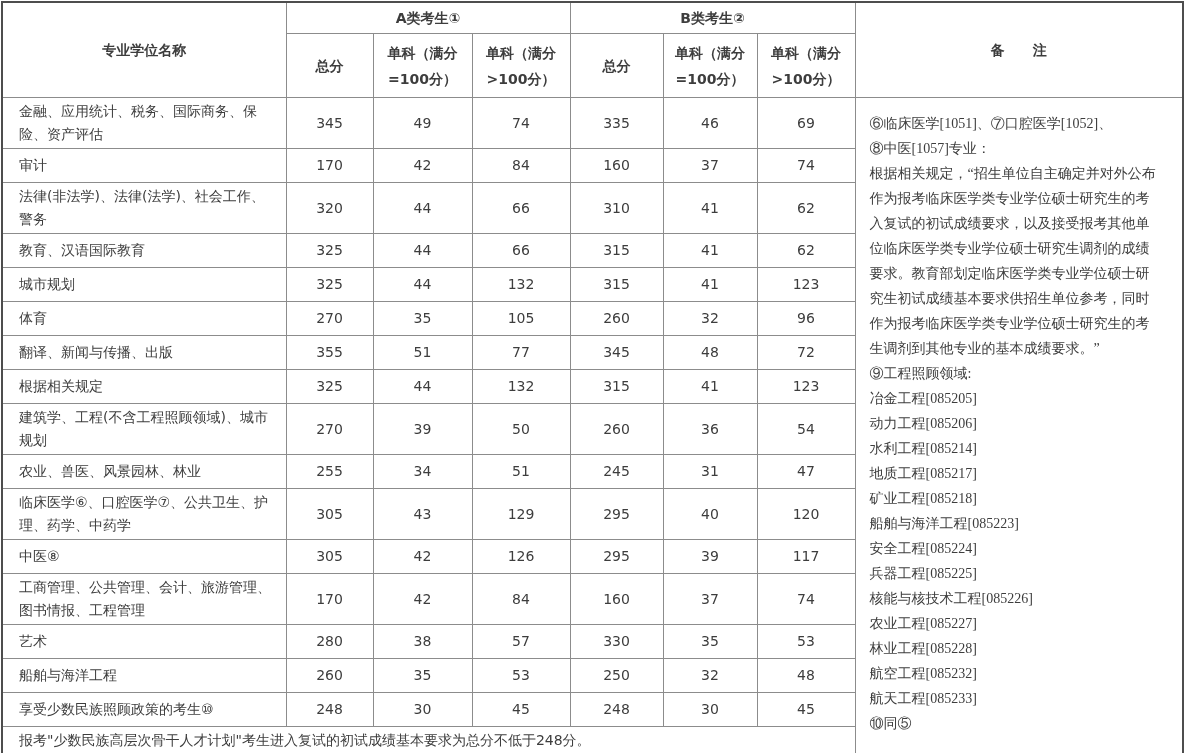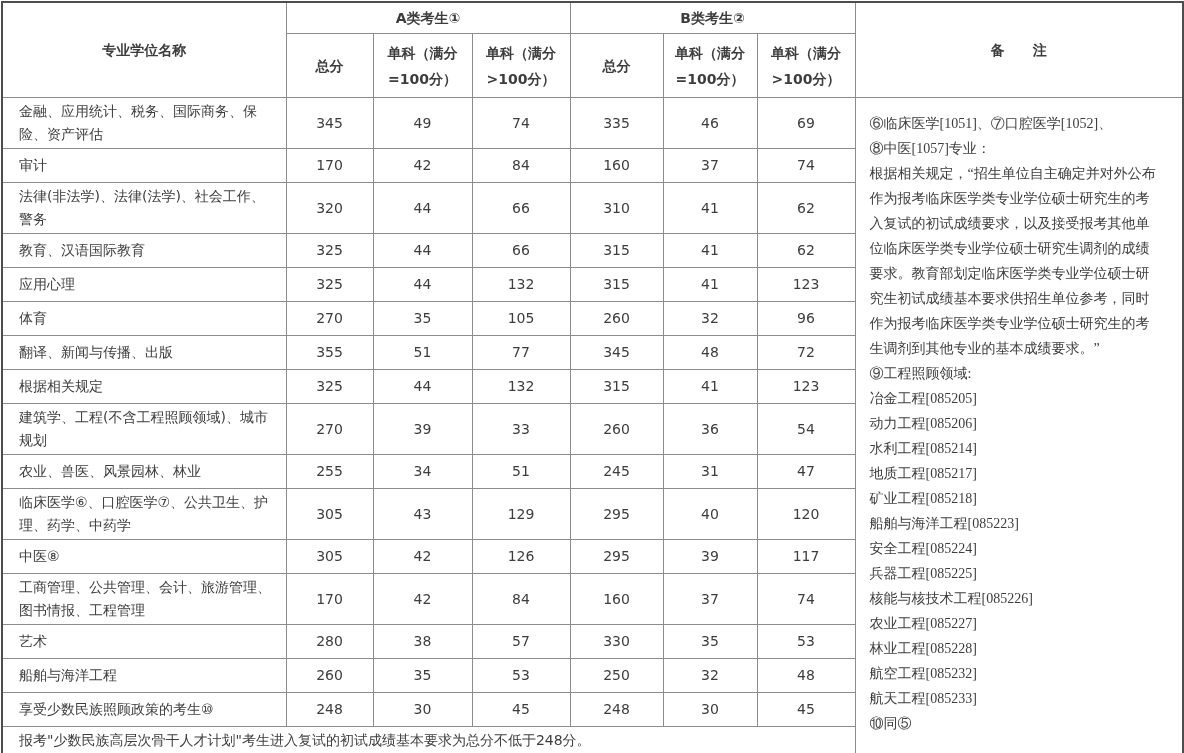--- a/index.html
+++ b/index.html
@@ -155,21 +155,21 @@
         <tr class="data-row">
           <td class="name-cell">教育、汉语国际教育</td>
           <td class="num-cell">325</td>
           <td class="num-cell">44</td>
           <td class="num-cell">66</td>
           <td class="num-cell">315</td>
           <td class="num-cell">41</td>
           <td class="num-cell">62</td>
         </tr>
         <tr class="data-row">
-          <td class="name-cell">应用心理</td>
+          <td class="name-cell">城市规划</td>
           <td class="num-cell">325</td>
           <td class="num-cell">44</td>
           <td class="num-cell">132</td>
           <td class="num-cell">315</td>
           <td class="num-cell">41</td>
           <td class="num-cell">123</td>
         </tr>
         <tr class="data-row">
           <td class="name-cell">体育</td>
           <td class="num-cell">270</td>
@@ -194,21 +194,21 @@
           <td class="num-cell">44</td>
           <td class="num-cell">132</td>
           <td class="num-cell">315</td>
           <td class="num-cell">41</td>
           <td class="num-cell">123</td>
         </tr>
         <tr class="data-row">
           <td class="name-cell">建筑学、工程(不含工程照顾领域)、城市规划</td>
           <td class="num-cell">270</td>
           <td class="num-cell">39</td>
-          <td class="num-cell">33</td>
+          <td class="num-cell">50</td>
           <td class="num-cell">260</td>
           <td class="num-cell">36</td>
           <td class="num-cell">54</td>
         </tr>
         <tr class="data-row">
           <td class="name-cell">农业、兽医、风景园林、林业</td>
           <td class="num-cell">255</td>
           <td class="num-cell">34</td>
           <td class="num-cell">51</td>
           <td class="num-cell">245</td>

